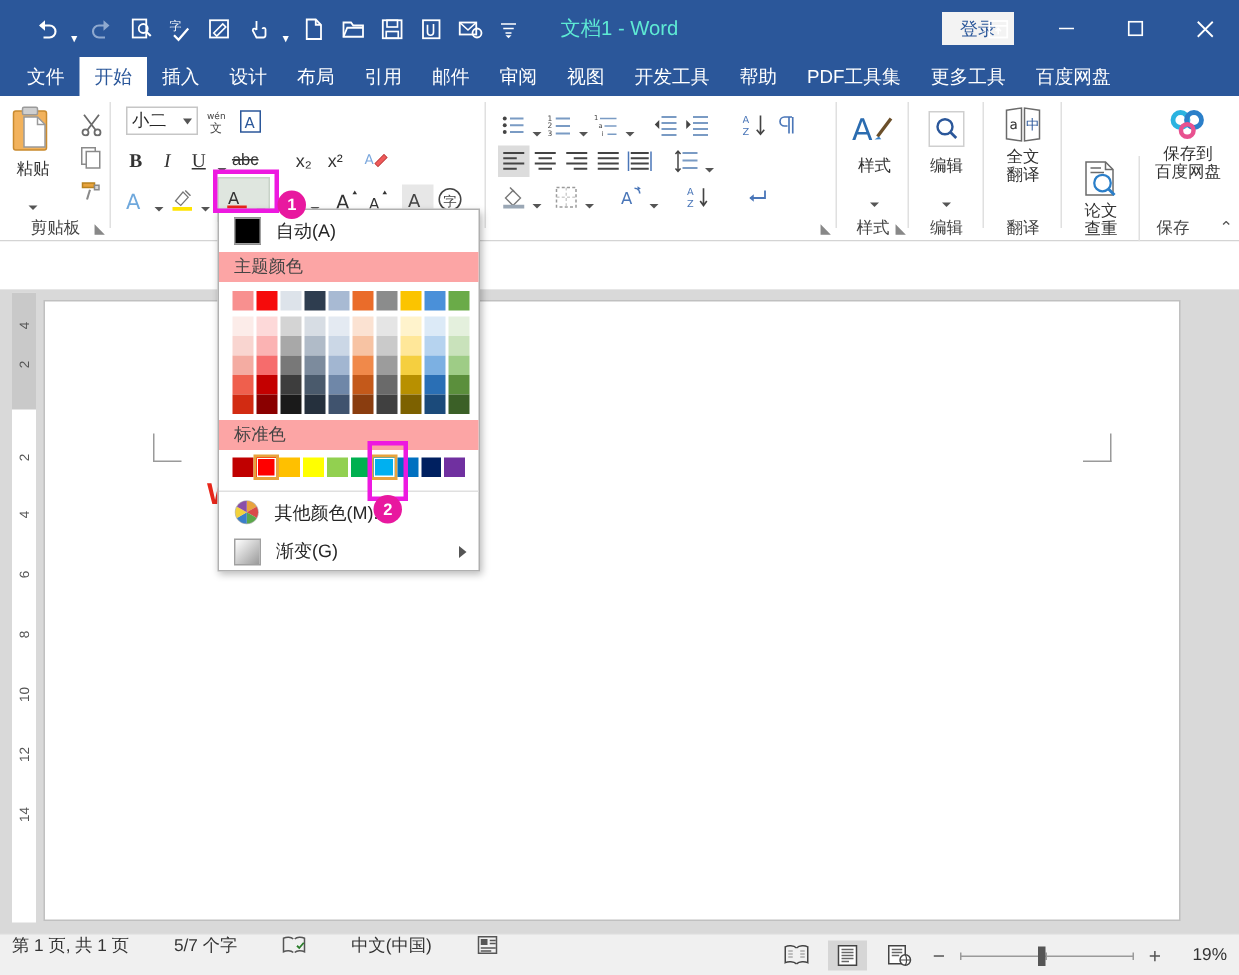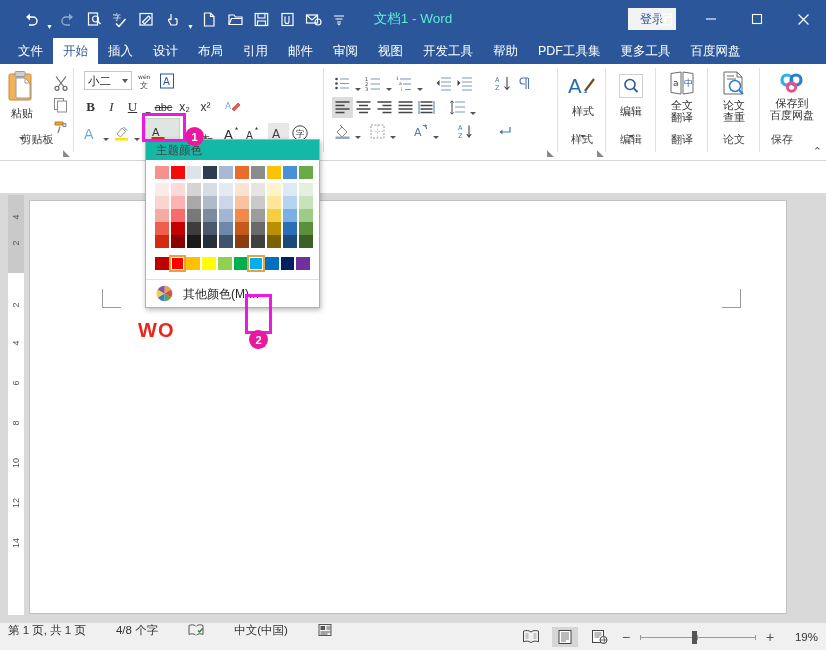--- a/index.html
+++ b/index.html
@@ -27,21 +27,21 @@
   .tabbar{position:absolute;left:0;top:38px;width:826px;height:26px;background:#2b579a;}
   .tabs{position:absolute;left:8px;top:0;height:26px;display:flex;align-items:stretch;}
   .tab{padding:0 10px;height:26px;line-height:26px;color:#fff;font-size:12.5px;cursor:pointer;white-space:nowrap;}
   .tab.active{background:#fff;color:#2b579a;}
   .tabright{position:absolute;right:6px;top:0;height:26px;display:flex;align-items:center;gap:14px;color:#fff;font-size:12.5px;}
   .tabright .ti{display:flex;align-items:center;gap:4px;cursor:pointer;}
 
   
   .ribbon{position:absolute;left:0;top:64px;width:826px;height:96px;background:#fff;border-bottom:1px solid #d4d4d4;}
   .grp{position:absolute;top:0;height:96px;}
-  .grplabel{position:absolute;bottom:13px;width:100%;text-align:center;font-size:11px;color:#444;}
+  .grplabel{position:absolute;bottom:1px;width:100%;text-align:center;font-size:11px;color:#444;}
   .sep{position:absolute;top:4px;width:1px;height:84px;background:#e0e0e0;}
   .dlg{position:absolute;bottom:2px;font-size:9px;color:#888;cursor:pointer;}
 
   .bigbtn{display:flex;flex-direction:column;align-items:center;cursor:pointer;}
   .bigbtn .lbl{font-size:11px;color:#333;text-align:center;line-height:12px;}
   .smallicon{width:22px;height:22px;display:flex;align-items:center;justify-content:center;cursor:pointer;color:#444;}
   .row{display:flex;align-items:center;}
 
   .fontname{width:132px;height:19px;border:1px solid #c6c6c6;background:#fff;font-size:11.5px;line-height:19px;padding-left:3px;box-sizing:border-box;position:relative;cursor:pointer;}
   .fontsize{width:48px;height:19px;border:1px solid #c6c6c6;background:#fff;font-size:11.5px;line-height:19px;padding-left:3px;box-sizing:border-box;position:relative;cursor:pointer;}
@@ -67,21 +67,21 @@
   .corner{position:absolute;width:18px;height:18px;}
   .corner.tl{border-left:1px solid #9a9a9a;border-bottom:1px solid #9a9a9a;left:72px;top:88px;}
   .corner.tr{border-right:1px solid #9a9a9a;border-bottom:1px solid #9a9a9a;right:45px;top:88px;}
   .doctext{position:absolute;left:108px;top:118px;font-size:20px;font-weight:bold;letter-spacing:1px;}
 
   
   .colorpanel{position:absolute;left:145px;top:139px;width:173px;background:#fff;border:1px solid #b0b0b0;
       box-shadow:1px 2px 5px rgba(0,0,0,.28);z-index:40;}
   .cp-auto{display:flex;align-items:center;gap:10px;height:24px;padding:2px 8px 2px 10px;cursor:pointer;}
   .cp-swatch-auto{width:16px;height:16px;background:#000;border:1px solid #a0a0a0;}
-  .cp-head{height:20px;line-height:20px;padding-left:10px;font-size:11.5px;color:#444;background:#14b8a6;}
+  .cp-head{height:20px;line-height:20px;padding-left:10px;font-size:11.5px;color:#444;background:#fca5a5;}
   .cp-grid{padding:6px 9px 4px 9px;}
   .cp-rowtop{display:flex;gap:2px;}
   .cp-col{display:flex;flex-direction:column;}
   .sw{width:14px;height:13px;cursor:pointer;}
   .sw.top{height:13px;margin-bottom:4px;}
   .cp-std{display:flex;gap:2px;padding:5px 9px 7px 9px;}
   .sw-std{width:14px;height:13px;cursor:pointer;}
   .sw-sel{box-shadow:0 0 0 1px #fff inset, 0 0 0 2px #e8a33d;}
   .cp-item{display:flex;align-items:center;gap:10px;height:25px;padding:0 8px 0 10px;cursor:pointer;font-size:12px;}
   .cp-grad-sw{width:16px;height:16px;border:1px solid #a0a0a0;background:linear-gradient(135deg,#fff,#9a9a9a);}
@@ -303,21 +303,21 @@
       </div>
 
       <div class="row" style="position:absolute;left:6px;top:30px;">
         <div class="fbtn" style="font-weight:bold;font-family:'Liberation Serif',serif;">B</div>
         <div class="fbtn" style="font-style:italic;font-family:'Liberation Serif',serif;">I</div>
         <div class="fbtn" style="text-decoration:underline;font-family:'Liberation Serif',serif;">U</div>
         <div class="drop">
             <i></i>
           </div>
         <div class="fbtn" style="text-decoration:line-through;font-size:11px;">abc</div>
-        <div class="fbtn" style="font-size:12px;">x₂</div>
+        <div class="fbtn" style="font-size:12px;margin-left:18px;">x₂</div>
         <div class="fbtn" style="font-size:12px;">x²</div>
         <div class="fbtn" style="margin-left:6px;">
           <svg width="17" height="17" viewBox="0 0 17 17">
               <text x="1" y="10" font-size="9" fill="#7aa7dd" font-family="DejaVu Sans">A</text>
               <path d="M8 10 14 4l2 2-6 6z" fill="#f05a5a" stroke="#c23b3b" stroke-width=".7"></path>
             </svg>
         </div>
       </div>
 
       <div class="row" style="position:absolute;left:6px;top:54px;">
@@ -589,21 +589,21 @@
               <text x="17" y="16" font-size="9" fill="#2b579a" font-family="DejaVu Sans">中</text>
             </svg>
         </span>
         <span class="lbl">全文</span>
         <span class="lbl">翻译</span>
       </div>
       <div class="grplabel">翻译</div>
       <div class="sep" style="left:51px;"></div>
     </div>
 
-    <div class="grp" style="left:708px;width:52px;">
+    <div class="grp" style="left:708px;width:52px;margin-top:36px;">
       <div class="bigbtn" style="position:absolute;left:6px;top:6px;width:40px;">
         <span>
           <svg width="28" height="26" viewBox="0 0 28 26">
               <path d="M4 2h13l5 5v17H4z" fill="#fff" stroke="#6b6b6b"></path>
               <path d="M17 2v5h5" fill="none" stroke="#6b6b6b"></path>
               <path d="M7 6h7M7 9h9" stroke="#6b6b6b"></path>
               <circle cx="15" cy="16" r="5.5" fill="#fff" stroke="#2b7fc9" stroke-width="1.5"></circle>
               <path d="M19 20 23 24" stroke="#2b7fc9" stroke-width="2"></path>
             </svg>
         </span>
@@ -698,20 +698,24 @@
     <div class="vnum" style="top:110px;">2</div>
     <div class="vnum" style="top:148px;">4</div>
     <div class="vnum" style="top:188px;">6</div>
     <div class="vnum" style="top:228px;">8</div>
     <div class="vnum" style="top:268px;">10</div>
     <div class="vnum" style="top:308px;">12</div>
     <div class="vnum" style="top:348px;">14</div>
   </div>
 
   <div class="colorpanel">
+    <div class="cp-auto">
+      <span class="cp-swatch-auto"></span>
+      <span>自动(A)</span>
+    </div>
     <div class="cp-head">主题颜色</div>
     <div class="cp-grid">
       <div class="cp-rowtop" id="theme-cols">
           <div class="cp-col">
             <div class="sw top" style="background: rgb(248, 144, 143);"></div>
             <div class="sw" style="background: rgb(252, 236, 233);"></div>
             <div class="sw" style="background: rgb(249, 213, 208);"></div>
             <div class="sw" style="background: rgb(244, 172, 162);"></div>
             <div class="sw" style="background: rgb(239, 95, 77);"></div>
             <div class="sw" style="background: rgb(210, 43, 18);"></div>
@@ -783,20 +787,21 @@
           <div class="cp-col">
             <div class="sw top" style="background: rgb(106, 171, 72);"></div>
             <div class="sw" style="background: rgb(228, 240, 221);"></div>
             <div class="sw" style="background: rgb(201, 226, 187);"></div>
             <div class="sw" style="background: rgb(158, 204, 134);"></div>
             <div class="sw" style="background: rgb(91, 143, 60);"></div>
             <div class="sw" style="background: rgb(59, 96, 39);"></div>
           </div>
         </div>
     </div>
+    <div class="cp-head">标准色</div>
     <div class="cp-std" id="std-row">
         <div class="sw-std" style="background: rgb(192, 0, 0);"></div>
         <div class="sw-std sw-sel" style="background: rgb(255, 0, 0);"></div>
         <div class="sw-std" style="background: rgb(255, 192, 0);"></div>
         <div class="sw-std" style="background: rgb(255, 255, 0);"></div>
         <div class="sw-std" style="background: rgb(146, 208, 80);"></div>
         <div class="sw-std" style="background: rgb(0, 176, 80);"></div>
         <div class="sw-std sw-sel" style="background: rgb(0, 176, 240);"></div>
         <div class="sw-std" style="background: rgb(0, 112, 192);"></div>
         <div class="sw-std" style="background: rgb(0, 32, 96);"></div>
@@ -810,32 +815,37 @@
           <path d="M8.5 8.5 8.5 1a7.5 7.5 0 0 1 6.5 3.75z" fill="#e8a33d"></path>
           <path d="M8.5 8.5 15 4.75a7.5 7.5 0 0 1 0 7.5z" fill="#d94a4a"></path>
           <path d="M8.5 8.5 15 12.25A7.5 7.5 0 0 1 8.5 16z" fill="#5aa84a"></path>
           <path d="M8.5 8.5 8.5 16A7.5 7.5 0 0 1 2 12.25z" fill="#3a7fc9"></path>
           <path d="M8.5 8.5 2 12.25a7.5 7.5 0 0 1 0-7.5z" fill="#f2d23c"></path>
           <path d="M8.5 8.5 2 4.75A7.5 7.5 0 0 1 8.5 1z" fill="#8a4fa8"></path>
         </svg>
       </span>
       <span>其他颜色(M)...</span>
     </div>
+    <div class="cp-item">
+      <span class="cp-grad-sw"></span>
+      <span>渐变(G)</span>
+      <span class="submenu-arrow"></span>
+    </div>
   </div>
 
   <div class="hl" style="left:142px;top:113px;width:44px;height:29px;"></div>
   <div class="badge" style="left:185px;top:127px;">1</div>
 
   <div class="hl" style="left:245px;top:294px;width:27px;height:40px;"></div>
   <div class="badge" style="left:249px;top:330px;">2</div>
 
   <div class="statusbar">
     <div class="sb-left">
       <span>第 1 页, 共 1 页</span>
-      <span>4/8 个字</span>
+      <span>5/7 个字</span>
       <span>
         <svg width="16" height="14" viewBox="0 0 16 14">
             <path d="M7.5 3C6 1.5 3 1.5 1 2.5v9C3 10.5 6 10.5 7.5 12" fill="none" stroke="#555"></path>
             <path d="M8.5 3C10 1.5 13 1.5 15 2.5v9c-2-1-5-1-6.5.5" fill="none" stroke="#555"></path>
             <path d="M10 7.5 11.5 9l3-3.5" fill="none" stroke="#2b7d2b" stroke-width="1.2"></path>
           </svg>
       </span>
       <span>中文(中国)</span>
       <span>
         <svg width="15" height="14" viewBox="0 0 15 14">

